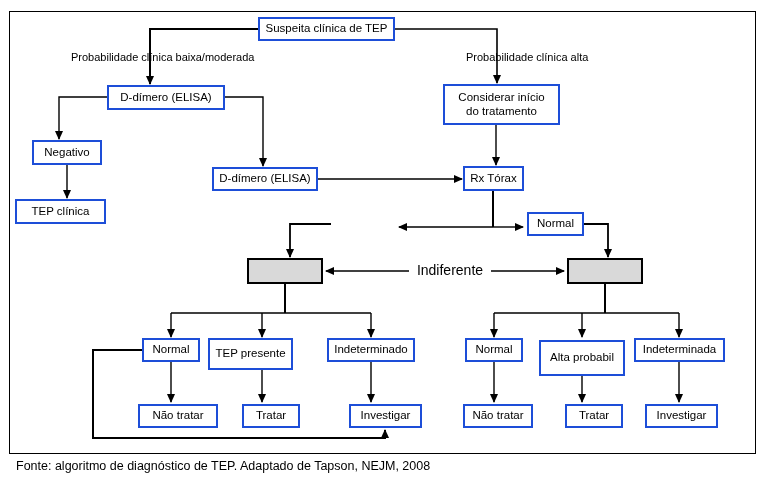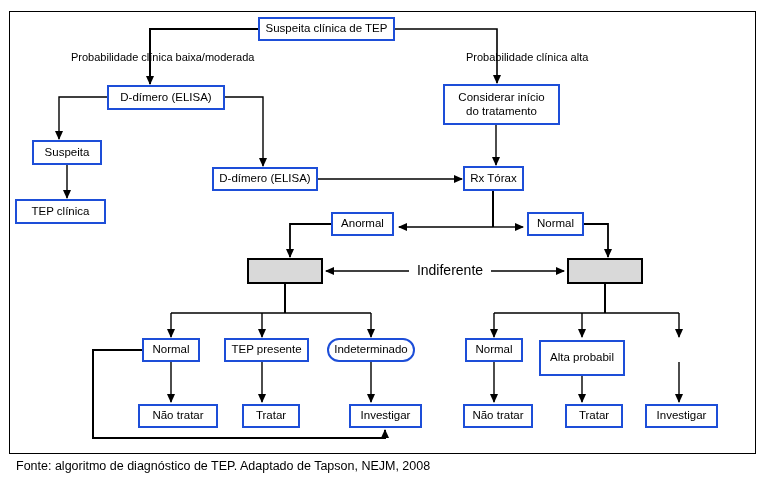--- a/index.html
+++ b/index.html
@@ -84,43 +84,43 @@
 
   <div class="node" style="left:258px;top:17px;width:137px;height:24px;">Suspeita clínica de TEP</div>
 
   <div class="floatlbl" style="left:55px;top:51px;padding-left:16px;">Probabilidade clínica baixa/moderada</div>
   <div class="floatlbl" style="left:431px;top:51px;padding-left:35px;">Probabilidade clínica alta</div>
 
   <div class="node" style="left:107px;top:85px;width:118px;height:25px;">D-dímero (ELISA)</div>
   <div class="node pre" style="left:443px;top:84px;width:117px;height:41px;">Considerar início
 do tratamento</div>
 
-  <div class="node" style="left:32px;top:140px;width:70px;height:25px;">Suspeita</div>
+  <div class="node" style="left:32px;top:140px;width:70px;height:25px;">Negativo</div>
   <div class="node" style="left:15px;top:199px;width:91px;height:25px;">TEP clínica</div>
 
   <div class="node" style="left:212px;top:167px;width:106px;height:24px;">D-dímero (ELISA)</div>
   <div class="node" style="left:463px;top:166px;width:61px;height:25px;">Rx Tórax</div>
 
-  <div class="node" style="left:331px;top:212px;width:63px;height:24px;">Anormal</div>
   <div class="node" style="left:527px;top:212px;width:57px;height:24px;">Normal</div>
 
   <div class="graybox" style="left: 247px; top: 258px; width: 76px; height: 26px; background: rgb(217, 217, 217);"></div>
   <div class="graybox" style="left: 567px; top: 258px; width: 76px; height: 26px; background: rgb(217, 217, 217);"></div>
   <div id="indiferente">Indiferente</div>
 
   <div class="node" style="left:142px;top:338px;width:58px;height:24px;">Normal</div>
-  <div class="node" style="left:224px;top:338px;width:85px;height:24px;">TEP presente</div>
-  <div class="node" style="left:327px;top:338px;width:88px;height:24px;border-radius:12px;">Indeterminado</div>
+  <div class="node" style="left:208px;top:338px;width:85px;height:32px;">TEP presente</div>
+  <div class="node" style="left:327px;top:338px;width:88px;height:24px;">Indeterminado</div>
 
   <div class="node" style="left:138px;top:404px;width:80px;height:24px;">Não tratar</div>
   <div class="node" style="left:242px;top:404px;width:58px;height:24px;">Tratar</div>
   <div class="node" style="left:349px;top:404px;width:73px;height:24px;">Investigar</div>
 
   <div class="node" style="left:465px;top:338px;width:58px;height:24px;">Normal</div>
   <div class="node" style="left:539px;top:340px;width:86px;height:36px;">Alta probabil</div>
+  <div class="node" style="left:634px;top:338px;width:91px;height:24px;">Indeterminada</div>
 
   <div class="node" style="left:463px;top:404px;width:70px;height:24px;">Não tratar</div>
   <div class="node" style="left:565px;top:404px;width:58px;height:24px;">Tratar</div>
   <div class="node" style="left:645px;top:404px;width:73px;height:24px;">Investigar</div>
 
 
   <div id="footer">Fonte: algoritmo de diagnóstico de TEP. Adaptado de Tapson, NEJM, 2008</div>
 </div>
 
 </body></html>

